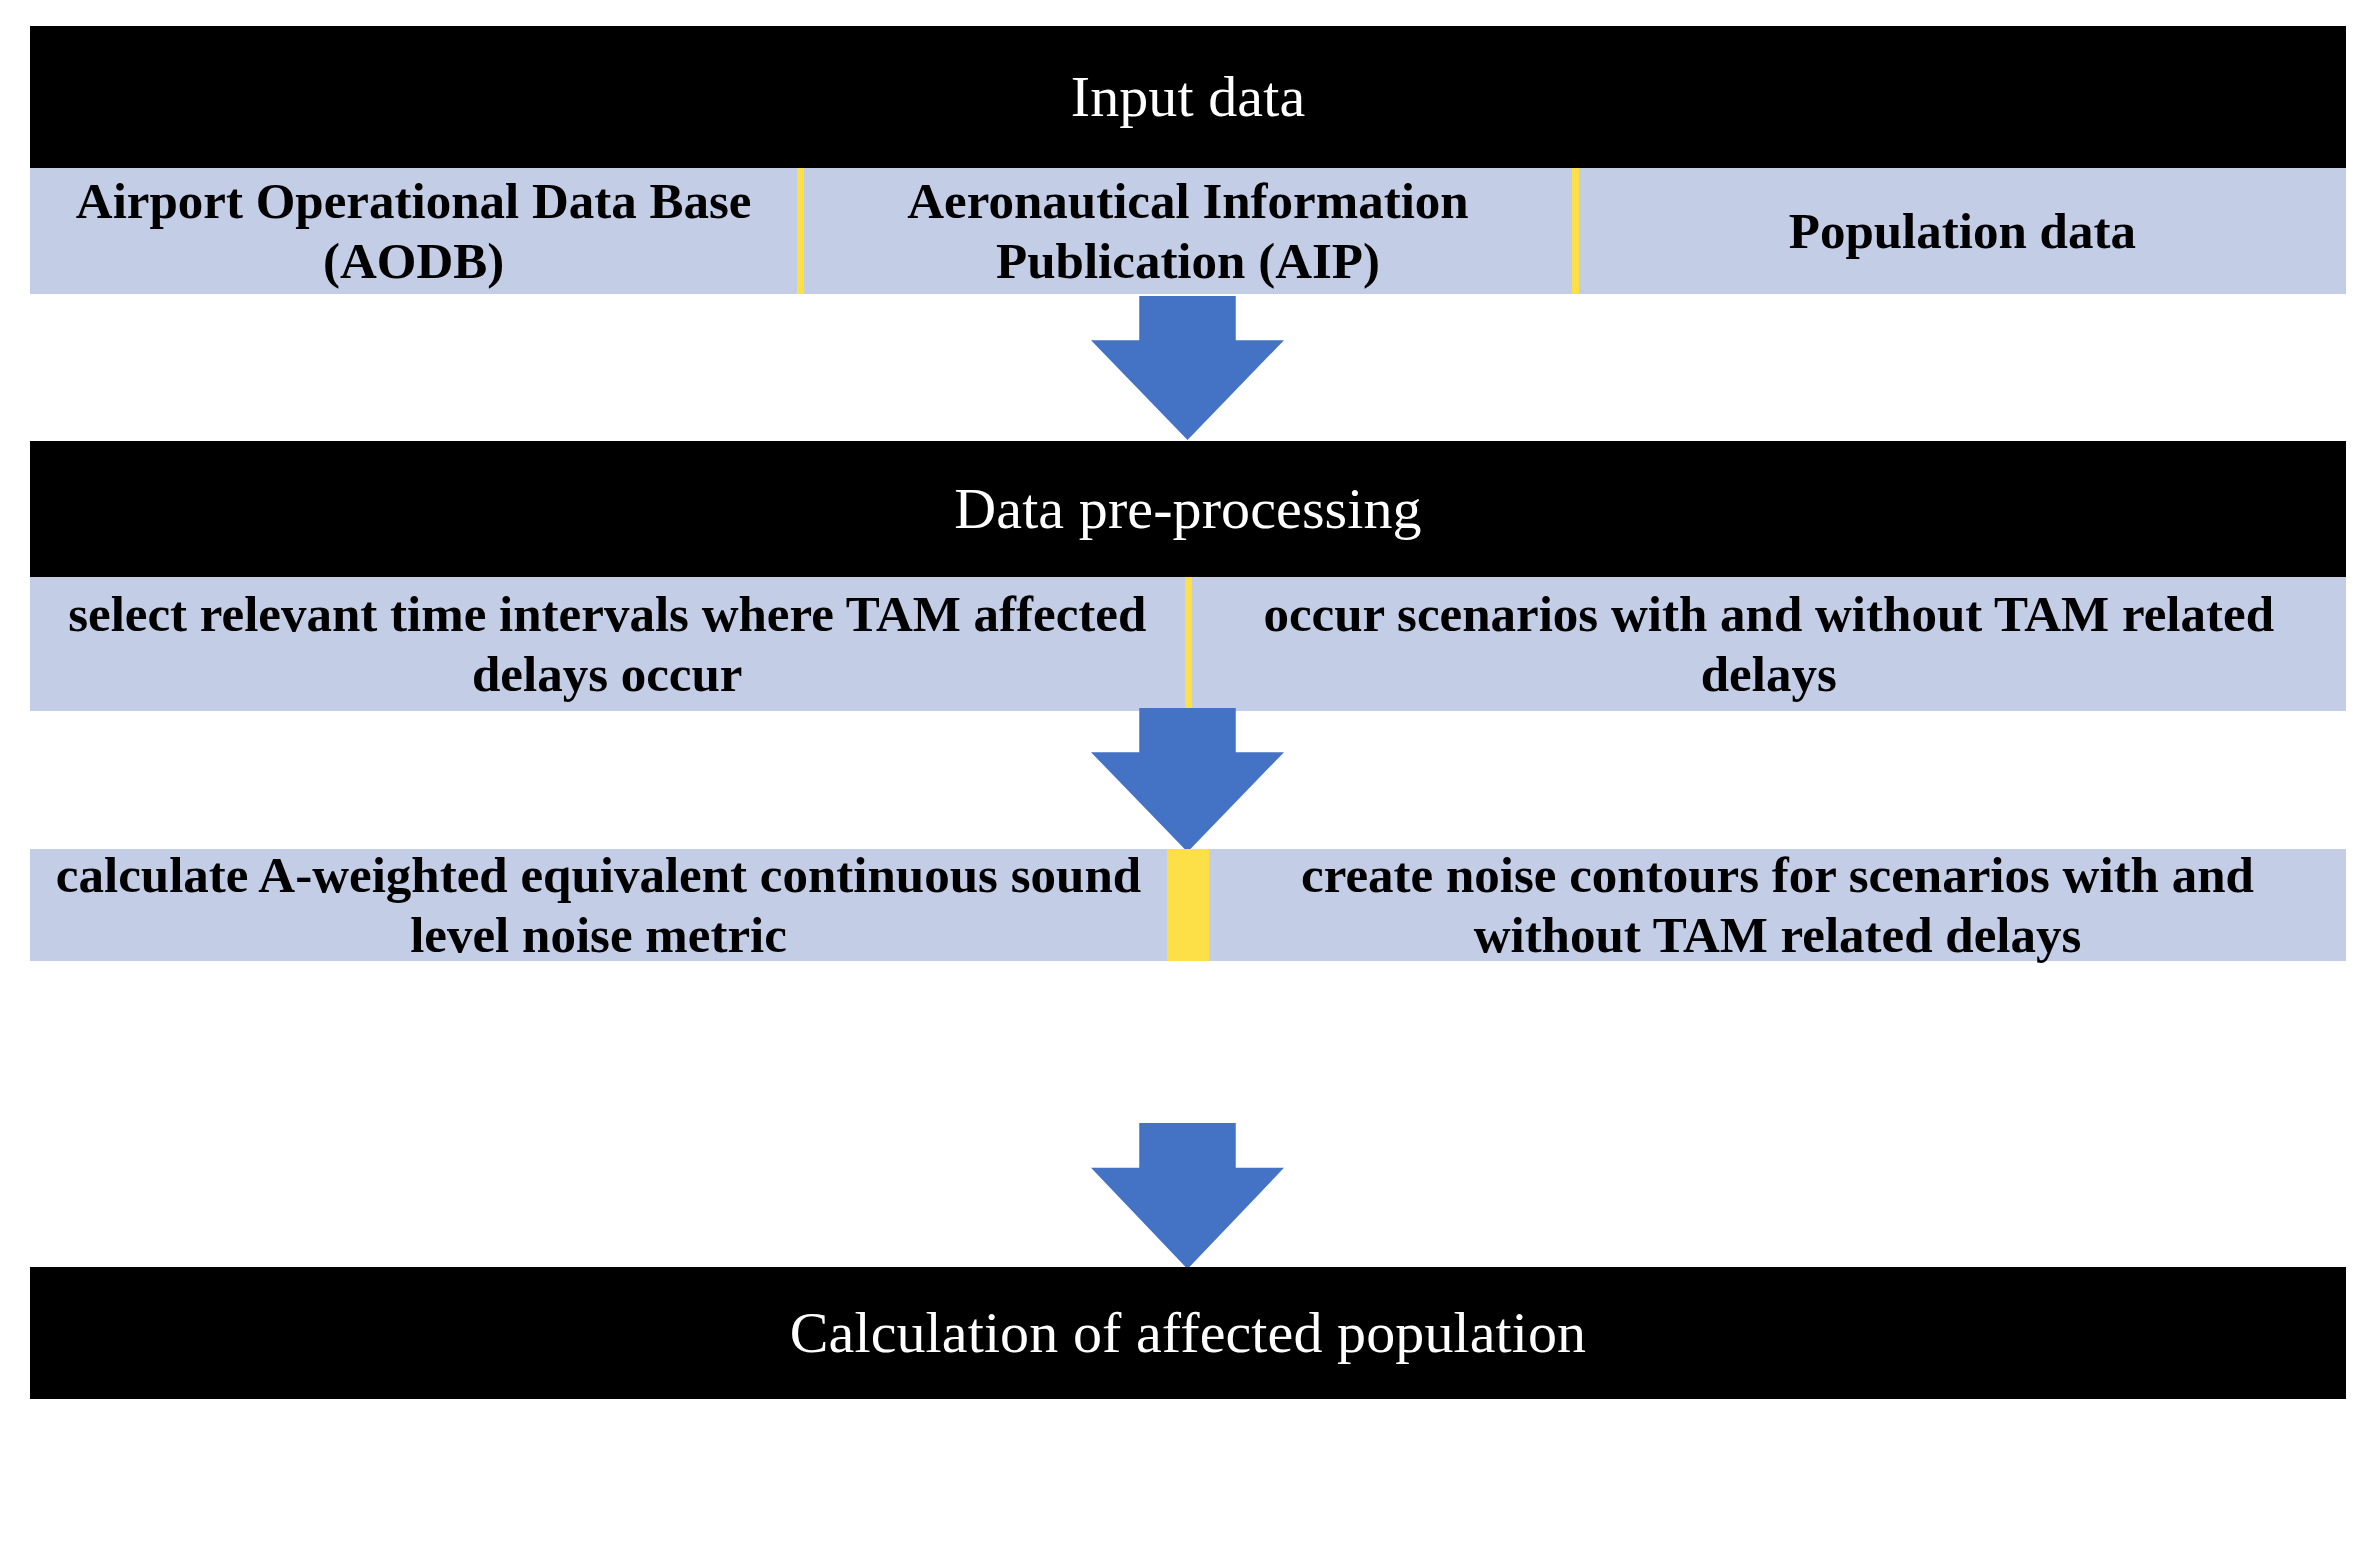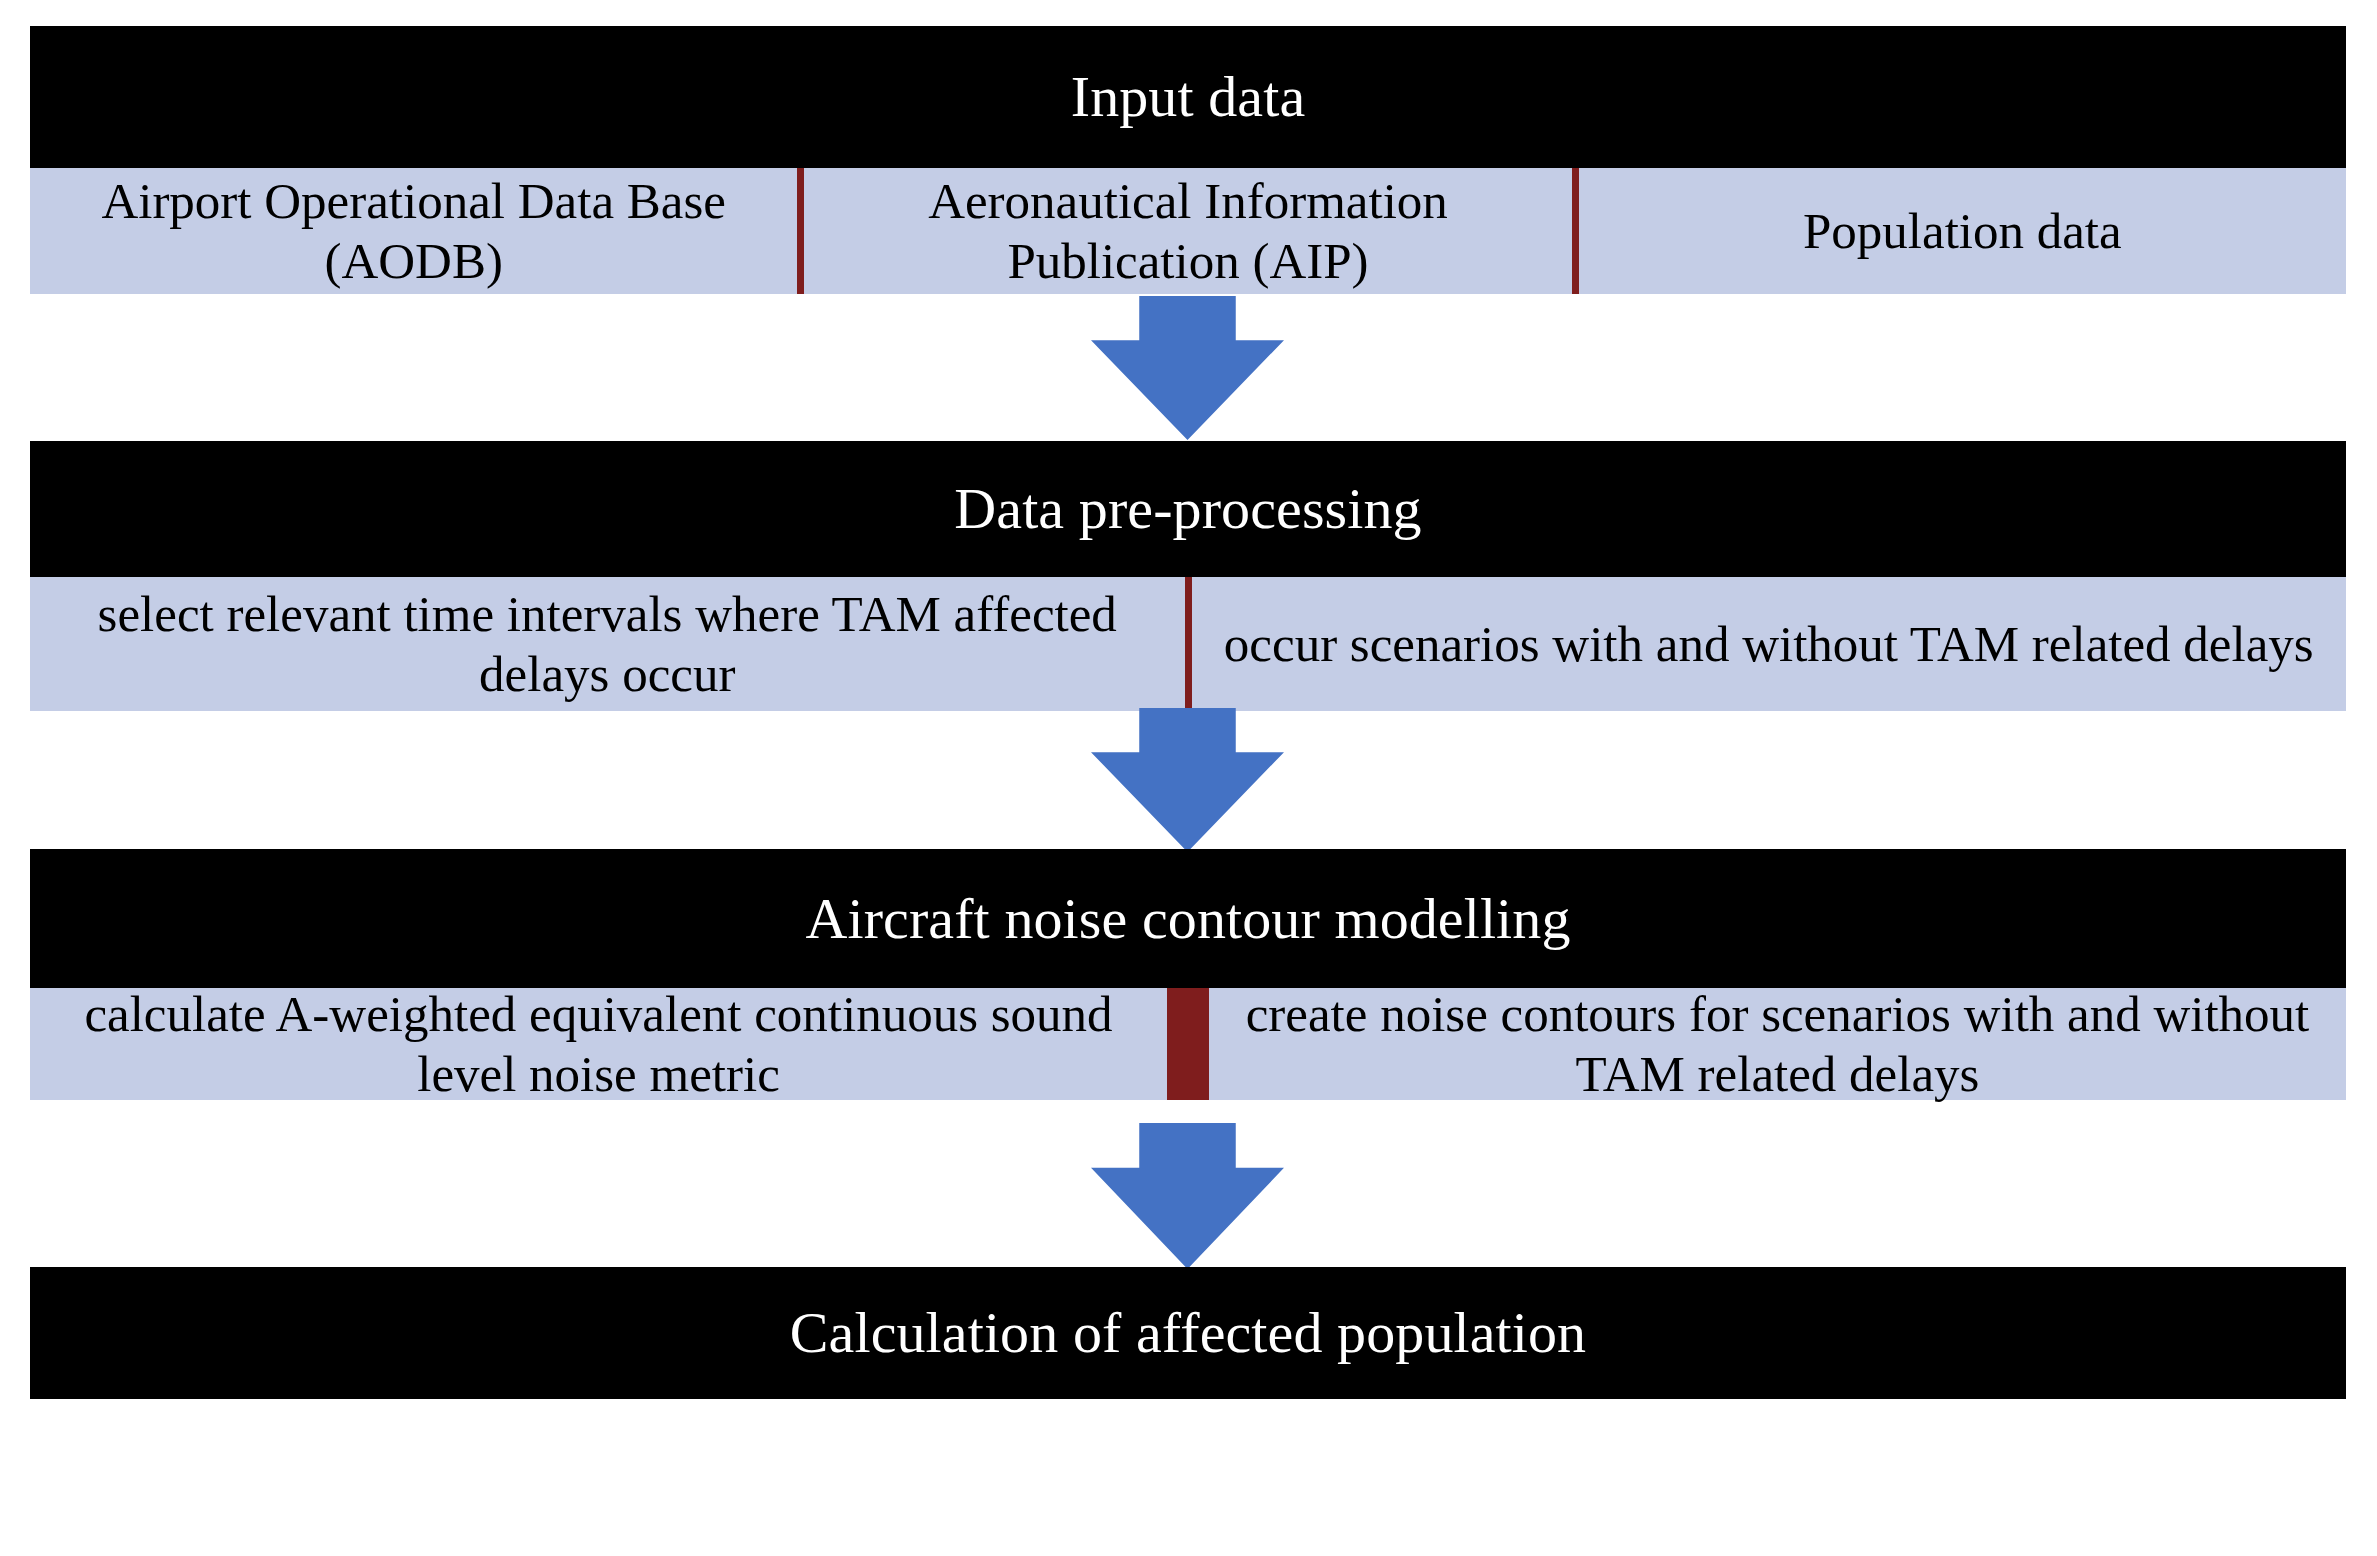--- a/index.html
+++ b/index.html
@@ -38,22 +38,23 @@
     display: flex;
     align-items: center;
     justify-content: center;
     text-align: center;
     letter-spacing: 0.1px;
   }
 
   .stage-items {
     display: flex;
     flex-direction: row;
-    background: #7f1d1d;
+    background: #fde047;
     gap: 7px;
+    font-weight: bold;
   }
 
   .stage-item {
     flex: 1 1 0;
     background: #C4CDE6;
     color: #000000;
     font-size: 51px;
     line-height: 1.18;
     display: flex;
     align-items: center;
@@ -120,21 +121,20 @@
     </div>
   </div>
 
   <div class="arrow" id="arrow-2">
     <svg viewBox="0 0 272 202" preserveAspectRatio="none" aria-hidden="true">
       <polygon points="68,0 204,0 204,62 272,62 136,202 0,62 68,62" fill="#4472C4"></polygon>
     </svg>
   </div>
 
   <div class="stage" id="stage-3">
-    <div class="stage-header">Aircraft noise contour modelling</div>
     <div class="stage-items">
       <div class="stage-item">calculate A-weighted equivalent continuous sound level noise metric</div>
       <div class="stage-item">create noise contours for scenarios with and without TAM related delays</div>
     </div>
   </div>
 
   <div class="arrow" id="arrow-3">
     <svg viewBox="0 0 272 205" preserveAspectRatio="none" aria-hidden="true">
       <polygon points="68,0 204,0 204,63 272,63 136,205 0,63 68,63" fill="#4472C4"></polygon>
     </svg>

